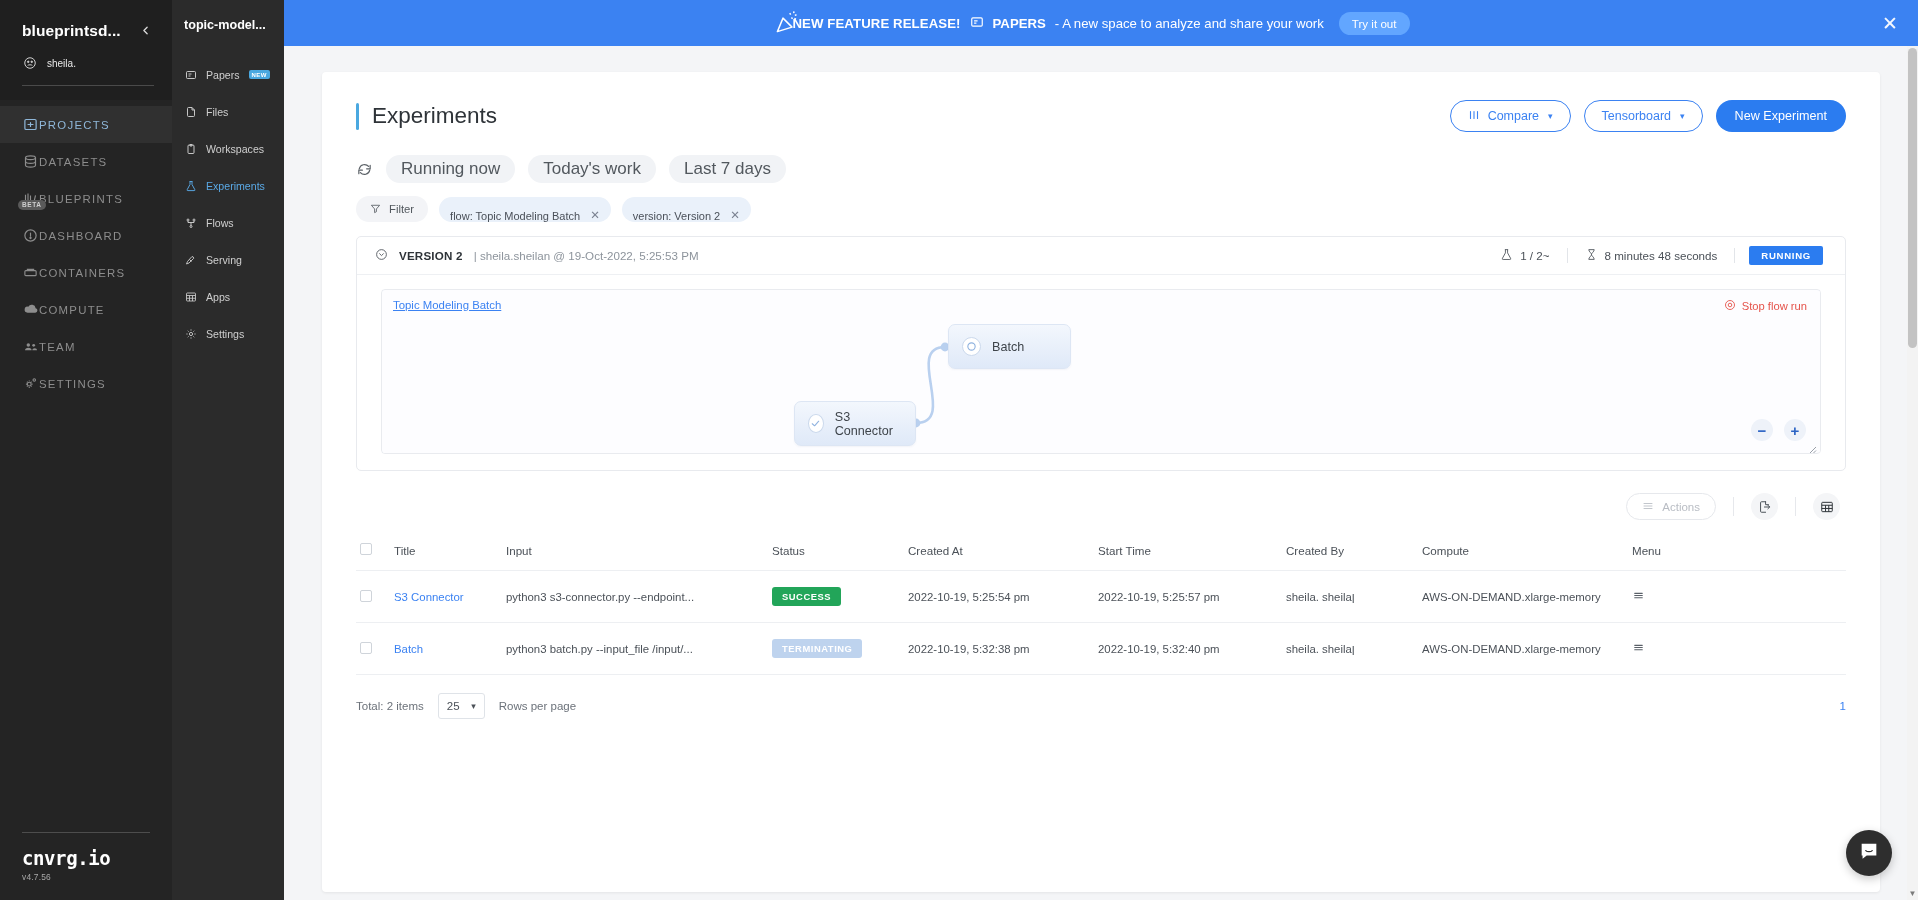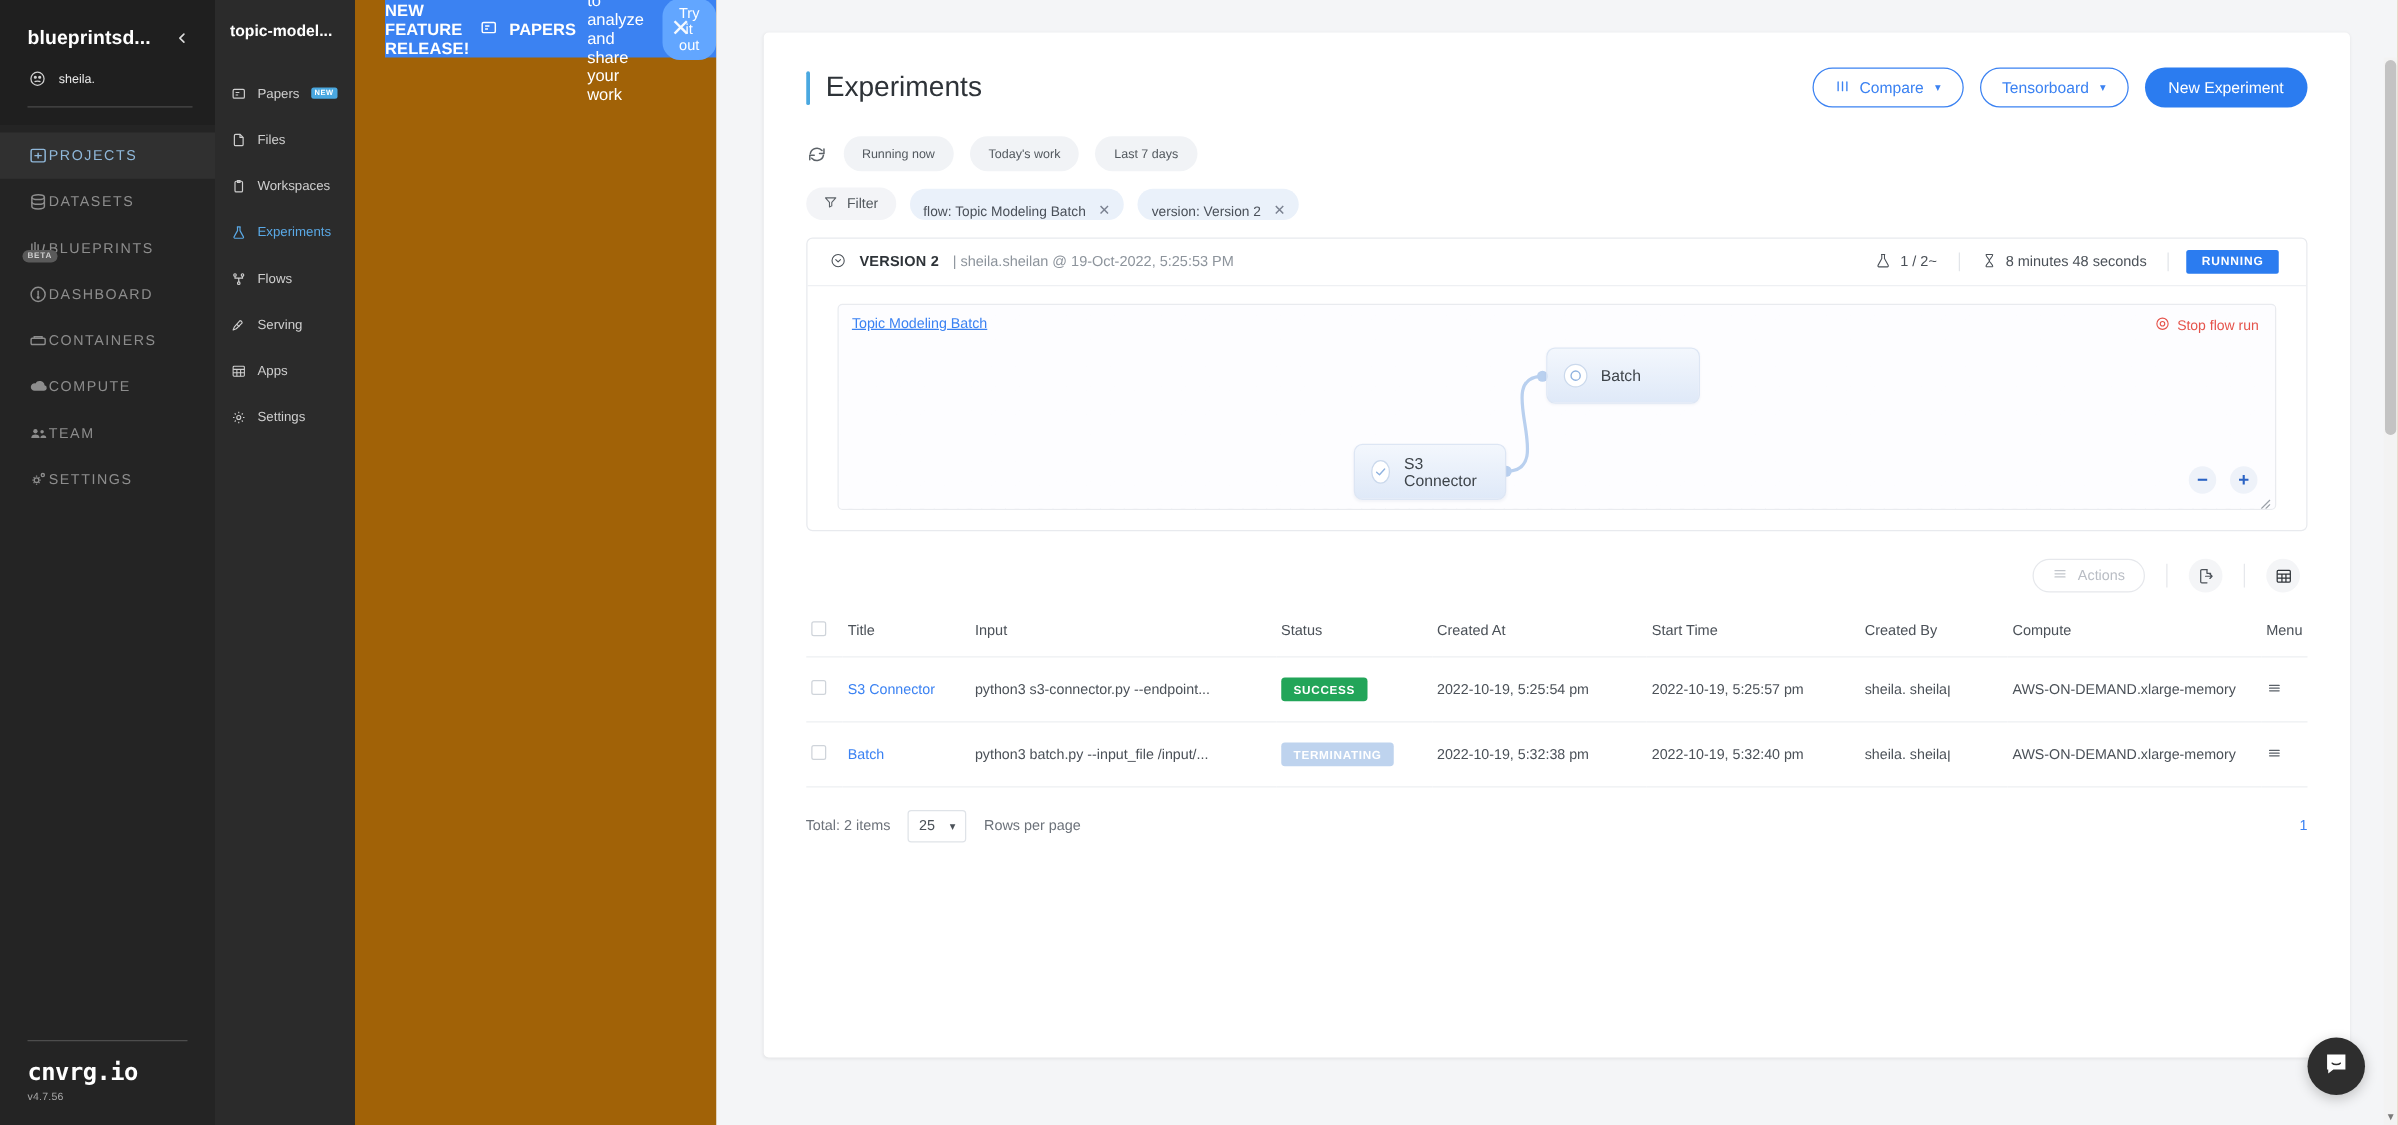--- a/index.html
+++ b/index.html
@@ -79,22 +79,22 @@
   .subnav-item .ico { width: 13px; height: 13px; flex:0 0 13px; display:flex; align-items:center; justify-content:center;}
   .subnav-item.active { color: #5aa9e6; }
   .subnav-item.active .ico svg { stroke: #5aa9e6; }
   .pill-new {
     background: #4aa8e0; color: #ffffff; font-size: 6px; font-weight: 700;
     border-radius: 2px; padding: 1.5px 3px; letter-spacing: .4px; line-height:1;
   }
 
   
   .main {
-    flex: 1; height: 900px; position: relative; background: #a16207;
-    display: flex; flex-direction: row; overflow: hidden; padding-left: 24px;
+    flex: 1; height: 900px; position: relative; background: #14532d;
+    display: flex; flex-direction: column; overflow: hidden;
   }
 
   
   .banner {
     height: 46px; flex: 0 0 46px; background: #3b82f2;
     display: flex; align-items: center; justify-content: center;
     position: relative; color: #fff;
   }
   .banner-inner { display: flex; align-items: center; gap: 9px; font-size: 13.2px; }
   .banner-strong { font-weight: 700; letter-spacing: .1px; }
@@ -146,21 +146,21 @@
     display: flex; align-items: center; padding: 0 14px; gap: 13px;
     background: #fff;
   }
   .search-box input {
     border: none; outline: none; flex: 1; font-size: 11.6px; color: #33383d;
     font-family: inherit; background: transparent;
   }
   .refresh-btn { cursor: pointer; display:flex; align-items:center; }
   .quick-chip {
     background: #f1f3f6; border-radius: 15px; height: 28px; padding: 0 15px;
-    display: flex; align-items: center; font-size: 10px; color: #52585e;
+    display: flex; align-items: center; font-size: 17px; color: #52585e;
     cursor: pointer;
   }
 
   
   .filter-row { display: flex; align-items: center; gap: 11px; margin-top: 13px; }
   .filter-btn {
     background: #f3f4f7; border-radius: 14px; height: 26px; padding: 0 14px;
     display: flex; align-items: center; gap: 8px; font-size: 11.3px;
     color: #52585e; cursor: pointer;
   }

